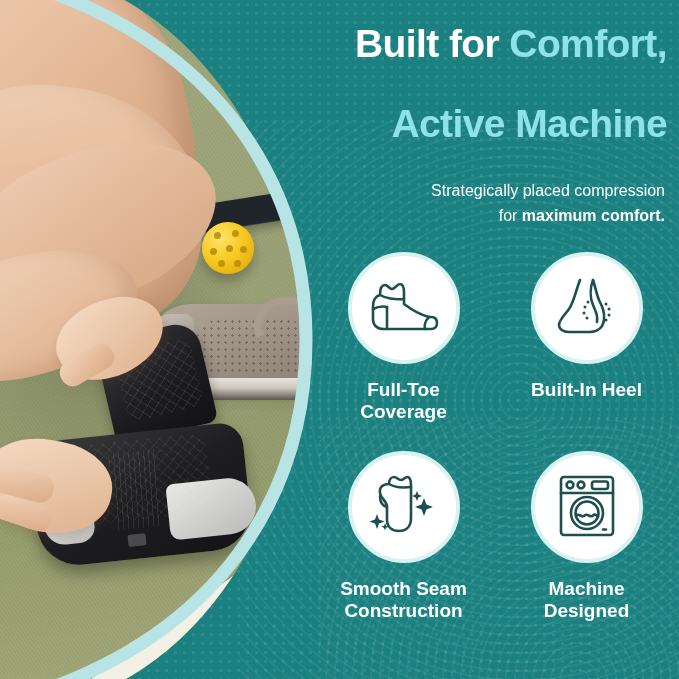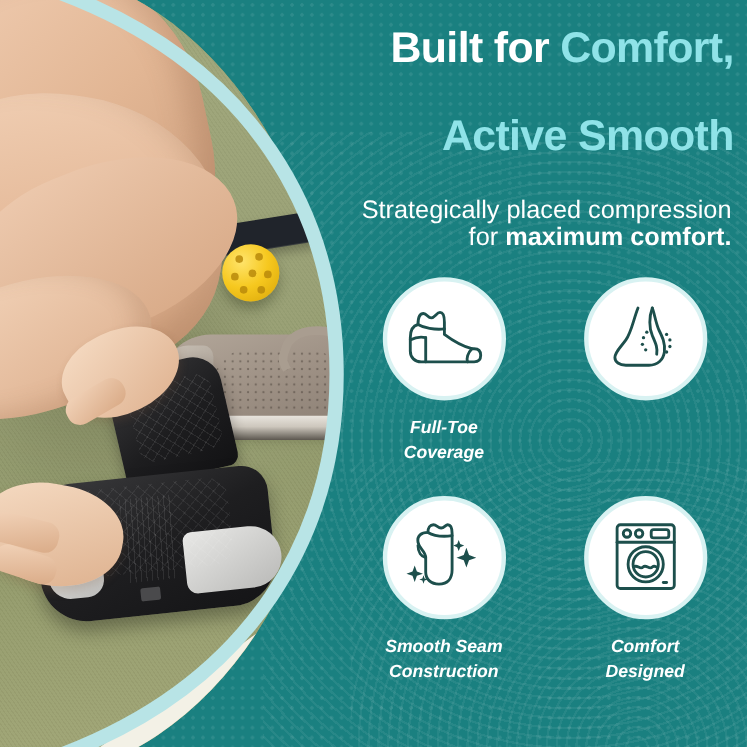--- a/index.html
+++ b/index.html
@@ -132,36 +132,36 @@
 
   .headline{
     position:absolute;right:12px;top:24px;width:352px;
     text-align:right;color:#ffffff;font-weight:bold;
     font-size:39px;line-height:40px;letter-spacing:-.6px;
   }
   .accent{color:#8fe3e8;}
 
   .sub{
     position:absolute;right:14px;top:178px;width:346px;text-align:right;
-    color:#ffffff;font-size:23px;line-height:25px;font-weight:normal;
+    color:#ffffff;font-size:16px;line-height:25px;font-weight:normal;
   }
   .sub b{font-weight:bold;}
 
   .features{position:absolute;left:0;top:252px;width:367px;}
   .frow{display:flex;}
   .feat{width:183px;display:flex;flex-direction:column;align-items:center;}
   .circle{
     width:112px;height:112px;border-radius:50%;
     background:#ffffff;border:4px solid #d8f2f2;
     display:flex;align-items:center;justify-content:center;
     box-sizing:border-box;
   }
   .flabel{
-    margin-top:15px;color:#ffffff;font-weight:bold;font-size:16px;
-    line-height:22px;text-align:center;font-style:italic;
+    margin-top:15px;color:#ffffff;font-weight:bold;font-size:19px;
+    line-height:22px;text-align:center;
   }
   .frow.second{margin-top:28px;}
   svg{display:block;}
 </style>
 </head>
 <body>
 
 <div class="stage">
 
   <div class="dots"></div>
@@ -222,21 +222,21 @@
 
   <svg class="arc-stroke" viewBox="0 0 320 679">
     <path d="M 56 -6 C 230 60, 306 195, 306 340 C 306 485, 230 620, 56 686" fill="none" stroke="#b8e4e6" stroke-width="13"></path>
   </svg>
 
   <div class="content">
 
     <div class="headline">
       <span>Built for </span><span class="accent">Comfort,</span><br>
       <br>
-      <span class="accent">Active Smooth</span>
+      <span class="accent">Active Machine</span>
     </div>
 
     <div class="sub">
       <span>Strategically placed compression</span><br>
       <span>for </span><b>maximum comfort.</b>
     </div>
 
     <div class="features">
 
       <div class="frow">
@@ -274,21 +274,21 @@
                 <circle cx="30" cy="37" r="1.5"></circle>
                   <circle cx="33" cy="42" r="1.5"></circle>
                 <circle cx="52" cy="28" r="1.5"></circle>
                   <circle cx="55" cy="33" r="1.5"></circle>
                 <circle cx="55" cy="39" r="1.5"></circle>
                   <circle cx="52" cy="44" r="1.5"></circle>
               </g>
             </svg>
           </div>
           <div class="flabel">
-            <br>
+            <span>Built-In Heel</span><br>
           </div>
         </div>
       </div>
 
       <div class="frow second">
         <div class="feat">
           <div class="circle">
             <svg width="70" height="66" viewBox="0 0 70 66">
               <g fill="none" stroke="#1d4f4c" stroke-width="2.6" stroke-linecap="round" stroke-linejoin="round">
                 <path d="M20 10 C20 6, 22 3, 25 3 C28 3, 29 6, 32 6 C35 6, 36 3, 38 3 C41 3, 42 7, 42 11
@@ -321,21 +321,21 @@
                 <circle cx="25" cy="11" r="3.4"></circle>
                 <rect x="36" y="7.5" width="16" height="7.5" rx="2.2"></rect>
                 <circle cx="31" cy="39" r="16"></circle>
                 <circle cx="31" cy="39" r="11.5"></circle>
                 <path d="M20.2 41.5 C23 38.6, 25.8 44.3, 28.6 41.5 C31.4 38.6, 34.2 44.3, 37 41.5 C39.1 39.4, 41 41.6, 41.8 42.2"></path>
                 <path d="M47 55.5 L50 55.5"></path>
               </g>
             </svg>
           </div>
           <div class="flabel">
-            <span>Comfort</span><br>
+            <span>Machine</span><br>
             <span>Designed</span>
           </div>
         </div>
       </div>
 
     </div>
   </div>
 </div>
 
 </body></html>

